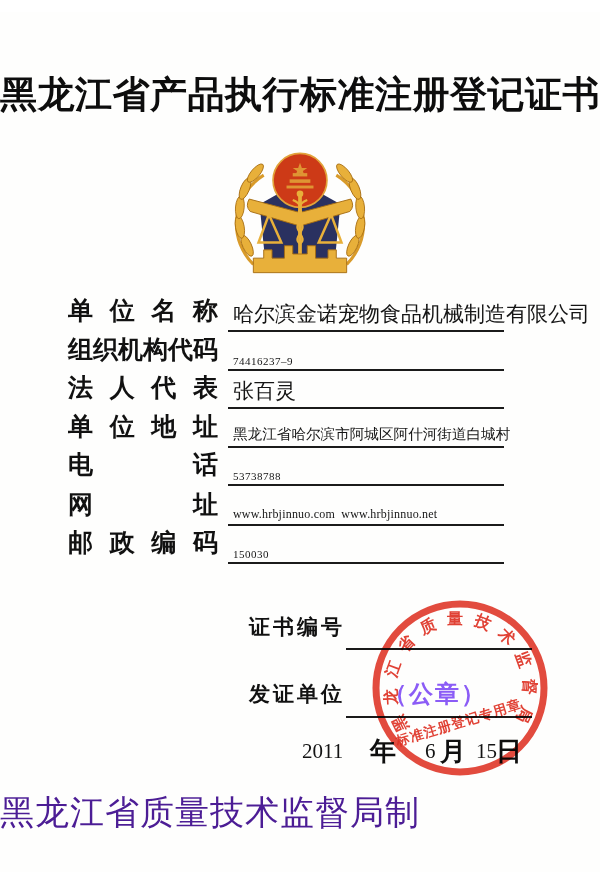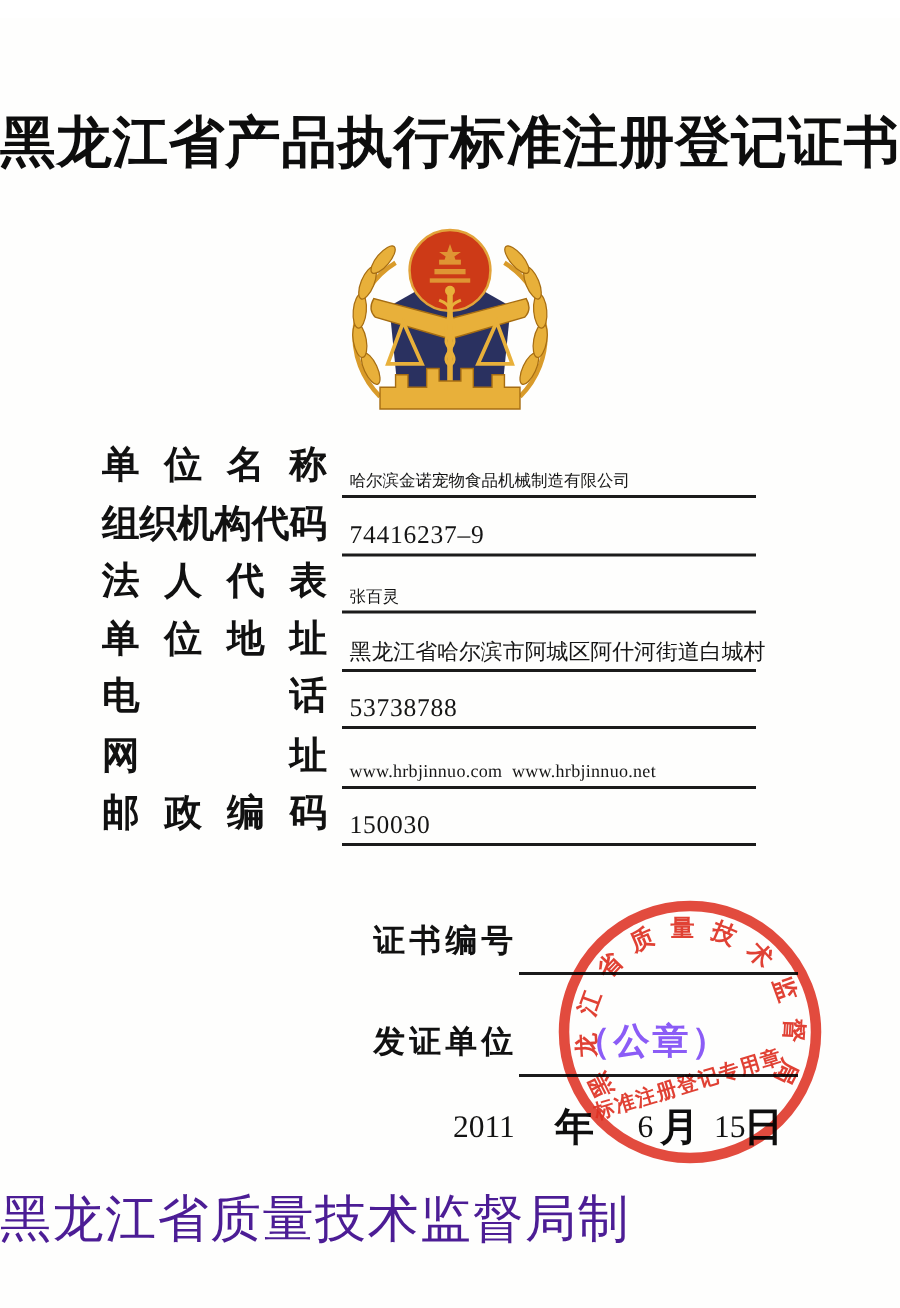--- a/index.html
+++ b/index.html
@@ -18,23 +18,23 @@
   .frow { position:absolute; left:0; width:600px; height:34px; }
   .flabel {
     position:absolute; left:68px; width:150px; top:0; line-height:34px;
     font-size:25px; font-weight:bold; color:#111;
     text-align:justify; text-align-last:justify; text-justify:inter-character;
   }
   .fvalue {
     position:absolute; left:228px; right:96px; top:0; height:34px;
     border-bottom:2px solid #1b1b1b; white-space:pre;
     display:flex; align-items:flex-end; padding:0 0 2px 5px;
-    font-size:17px; letter-spacing:0.5px;
+    font-size:11px; letter-spacing:0.5px;
   }
-  .v-md { font-size:11px; letter-spacing:0; }
+  .v-md { font-size:21px; letter-spacing:0; }
   .v-sm { font-size:14.6px; letter-spacing:0; }
   .v-web { font-size:12px; letter-spacing:0.2px; }
 
   
   .blabel { position:absolute; font-size:21px; font-weight:bold; letter-spacing:3px; color:#111; }
   .bline  { position:absolute; left:346px; width:186px; height:0; border-bottom:2px solid #1a1a1a; }
   .seal-note { position:absolute; left:383px; top:666px; font-size:24px; font-weight:bold; letter-spacing:2px; color:#8b5cf6; }
   .dnum { position:absolute; font-size:21px; color:#131313; }
   .dunit { position:absolute; font-size:26px; font-weight:bold; color:#0e0e0e; }
 

